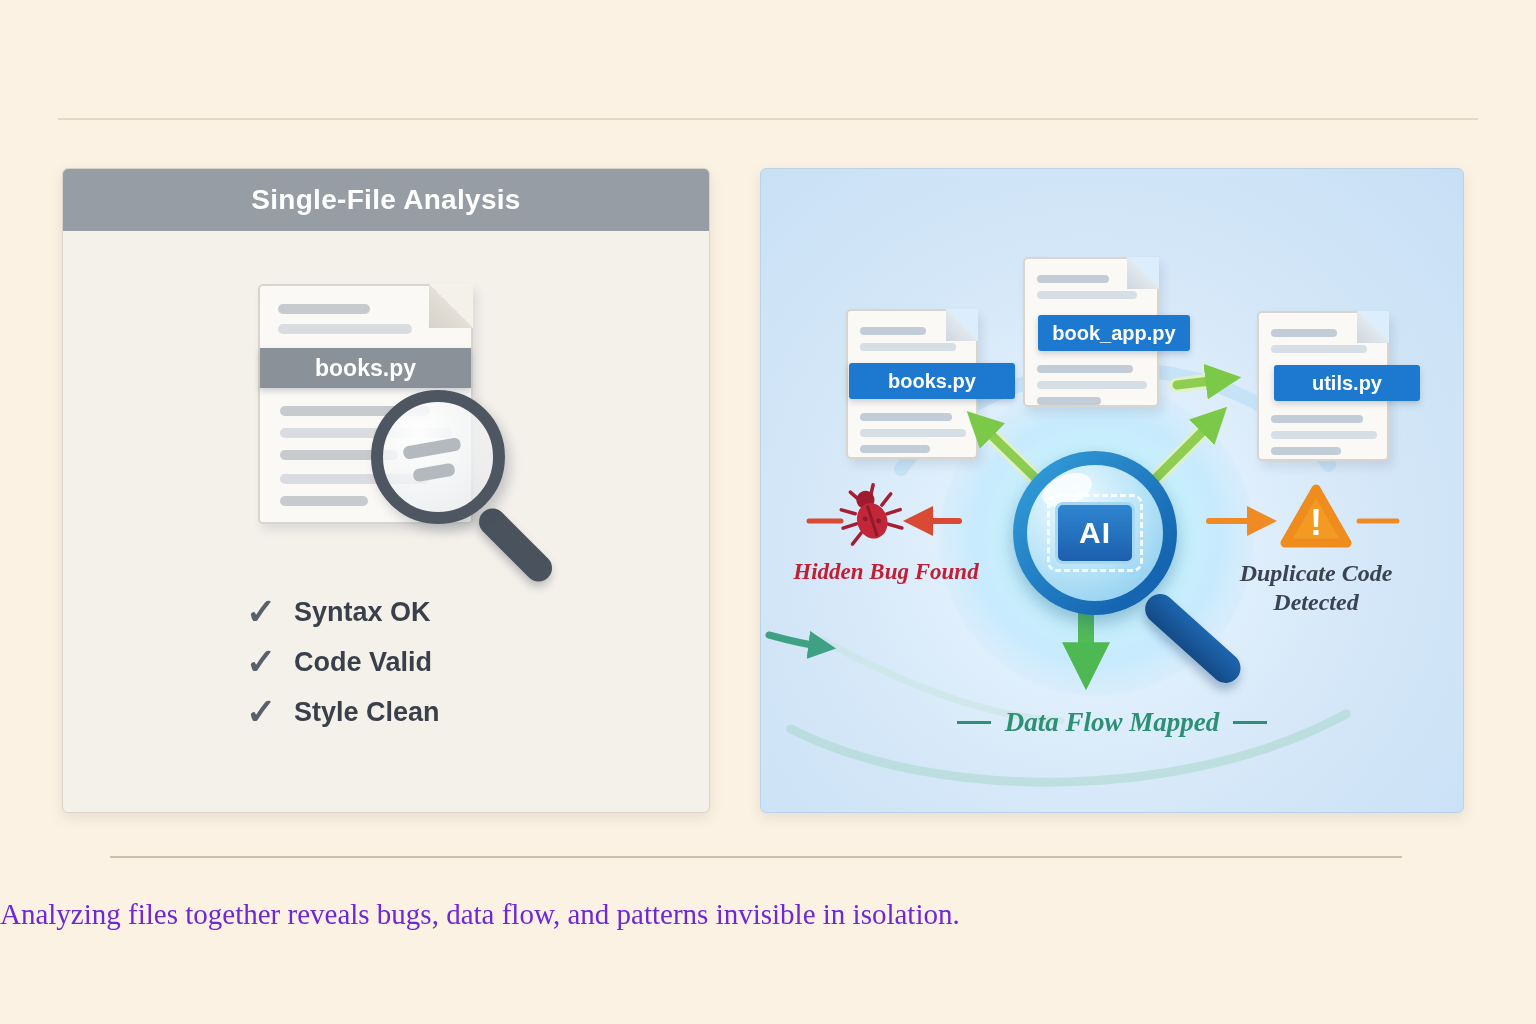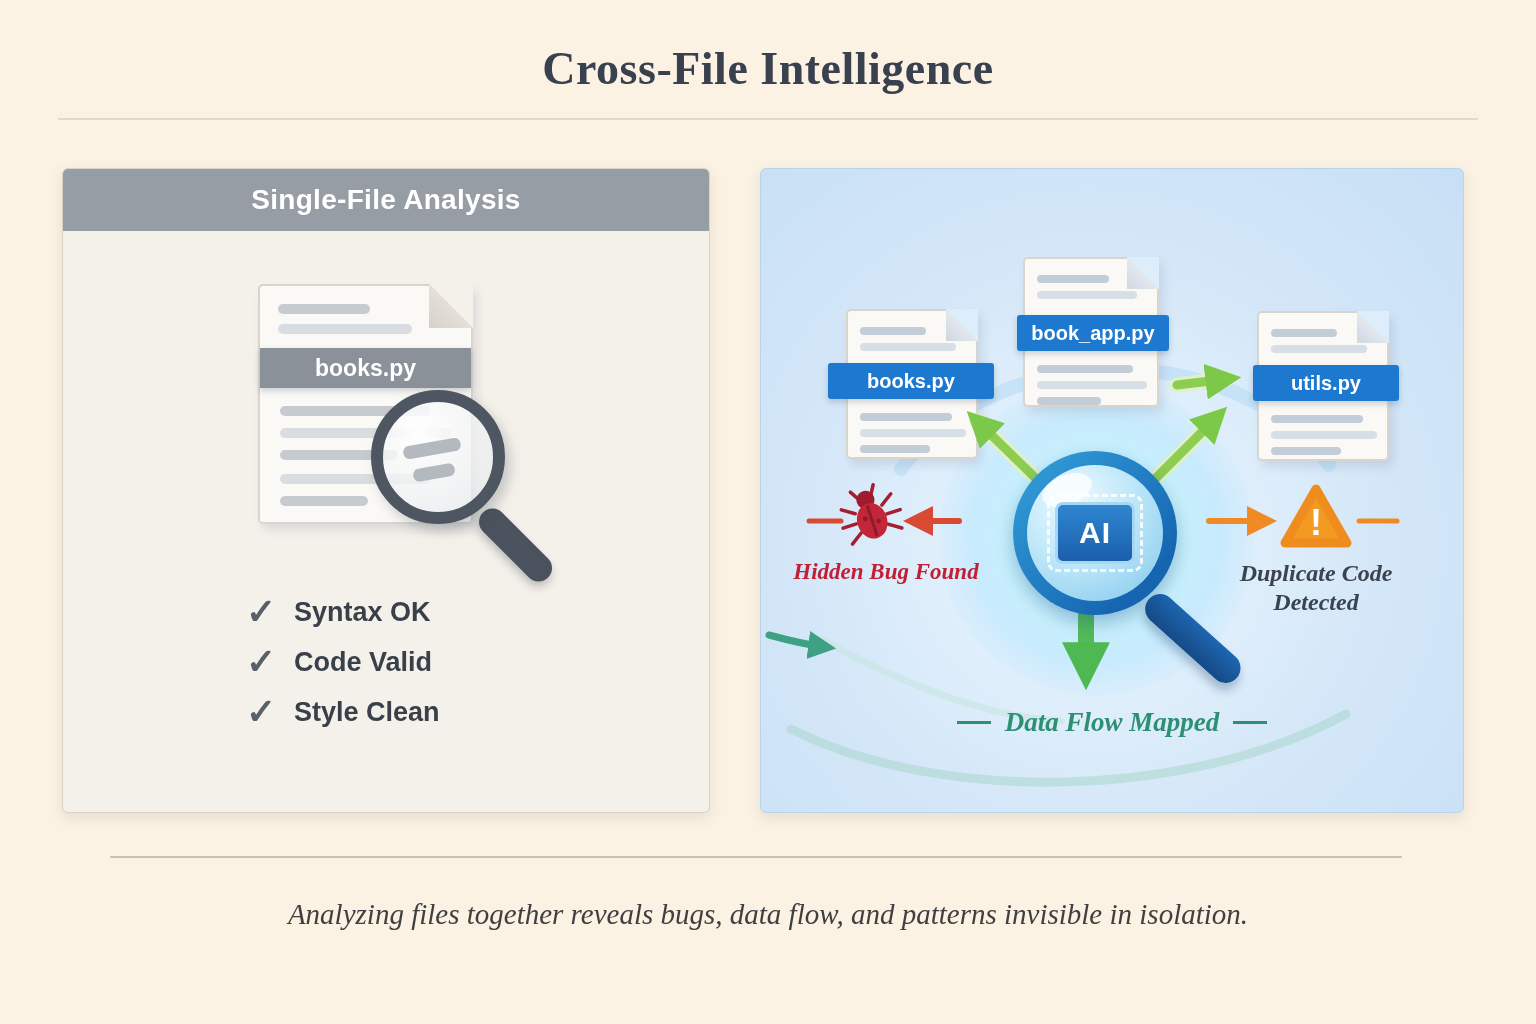--- a/index.html
+++ b/index.html
@@ -10,23 +10,23 @@
     font-family: "Liberation Sans", sans-serif;
   }
   .title {
     position: absolute; top: 42px; left: 0; width: 100%;
     text-align: center; font-family: "Liberation Serif", serif;
     font-weight: bold; font-size: 46px; color: #39404e; letter-spacing: .5px;
   }
   .divider-top { position: absolute; top: 118px; left: 58px; width: 1420px; height: 2px; background: #e4d8c6; }
   .divider-bottom { position: absolute; top: 856px; left: 110px; width: 1292px; height: 2px; background: #cdc1ae; }
   .caption {
-    position: absolute; top: 898px; left: 0; width: 100%; text-align: center;
-    font-family: "Liberation Serif", serif; font-style: italic;
-    font-size: 29px; color: #404040;
+    position: absolute; top: 898px; left: 0; width: 100%; 
+    font-family: "Liberation Serif", serif; 
+    font-size: 29px; color: #6d28d9;
   }
 
   .panel { position: absolute; top: 168px; height: 645px; border-radius: 6px; box-shadow: 0 5px 14px rgba(90,80,60,.12); }
   .panel-header {
     height: 62px; display: flex; align-items: center; justify-content: center;
     color: #fff; font-weight: bold; font-size: 28px; letter-spacing: .3px;
     border-radius: 5px 5px 0 0;
   }
   .panel-left { left: 62px; width: 648px; background: #f4f0ea; border: 1px solid #d9d3c9; }
   .panel-left .panel-header { background: #979da5; }
@@ -40,21 +40,21 @@
     position: absolute; top: -2px; right: -2px; width: 44px; height: 44px;
     background: linear-gradient(225deg, #f4f0ea 0%, #f4f0ea 50%, #e4dfd7 50%, #d7d2c9 100%);
   }
   .doc .line { position: absolute; height: 10px; border-radius: 5px; background: #c7cacf; }
   .doc .line.light { background: #d9dce0; }
   .doc-banner {
     position: absolute; display: flex; align-items: center; justify-content: center;
     color: #fff; font-weight: bold; box-shadow: 0 3px 6px rgba(40,60,90,.22);
   }
   .banner-gray { background: #8b9199; }
-  .banner-blue { background: #1d78cf; border-radius: 3px; }
+  .banner-blue { background: #1d78cf; border-radius: 3px; margin-left: 21px; }
 
   
   .doc-single { left: 195px; top: 53px; width: 215px; height: 240px; }
   .doc-single .doc-banner { left: 0; top: 62px; width: 100%; height: 40px; font-size: 23px; }
 
   
   .doc-sm { width: 132px; height: 150px; }
   .doc-sm .fold { width: 32px; height: 32px; background: linear-gradient(225deg, #dceefb 0%, #dceefb 50%, #e2e8ee 50%, #cfd7df 100%); }
   .doc-sm .line { height: 8px; border-radius: 4px; background: #c2cdd8; }
   .doc-sm .line.light { background: #d6deE6; }
@@ -124,21 +124,20 @@
   .annot-flow::before, .annot-flow::after {
     content: ""; display: inline-block; width: 34px; height: 3px; background: #2d8f74;
     vertical-align: middle; margin: 0 14px 5px 14px;
   }
 </style>
 </head>
 <body>
 
 <div class="page">
 
-  <div class="title">Cross-File Intelligence</div>
   <div class="divider-top"></div>
 
   <div class="panel panel-left">
     <div class="panel-header">Single-File Analysis</div>
     <div class="panel-body">
 
       <div class="doc doc-single">
         <div class="fold"></div>
         <div class="line" style="left:18px; top:18px;  width:92px;"></div>
         <div class="line light" style="left:18px; top:38px;  width:134px;"></div>

